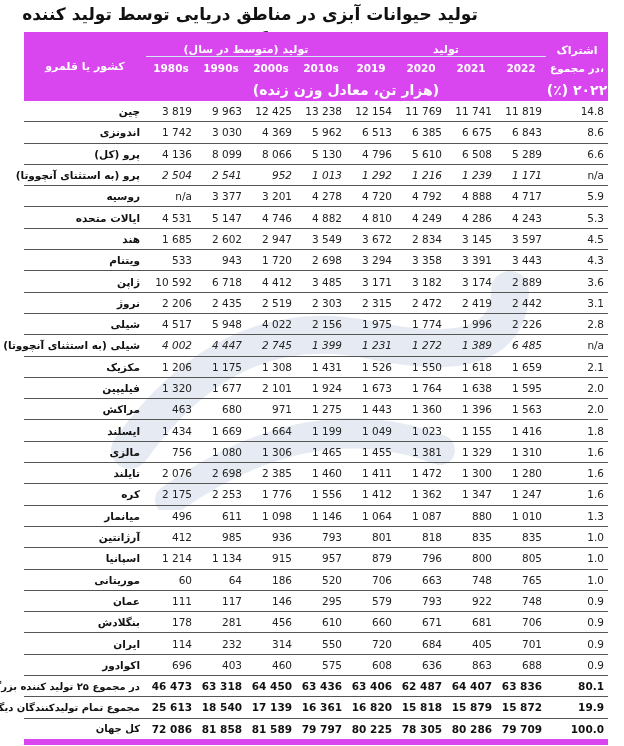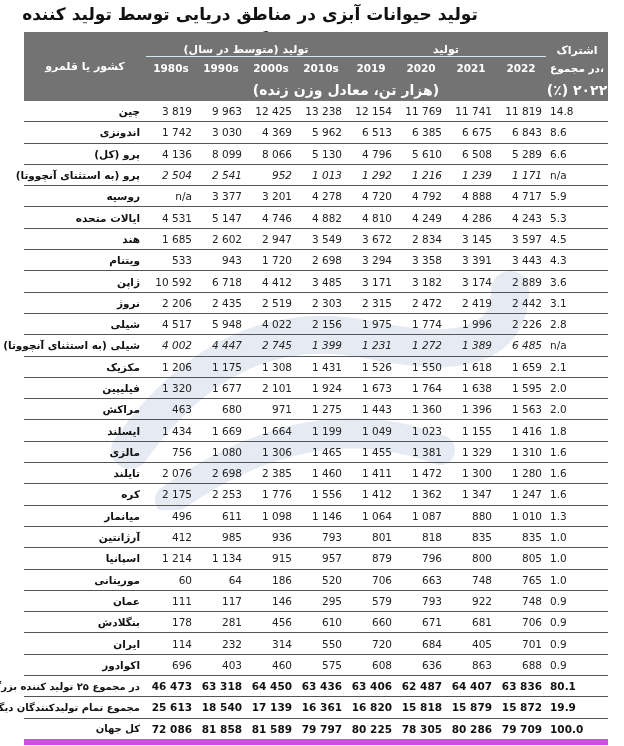--- a/index.html
+++ b/index.html
@@ -1,27 +1,27 @@
 <!DOCTYPE html>
 <html><head>
 <meta charset="utf-8">
 <style>
   html, body { margin:0; padding:0; background:#ffffff; }
   body { width:624px; height:746px; overflow:hidden; font-family:"DejaVu Sans", sans-serif; color:#222; position:relative; }
   .title { position:absolute; top:4px; left:0; width:500px; text-align:center; font-size:17px; font-weight:bold; color:#111; direction:rtl; }
   .wm { position:absolute; left:110px; top:250px; width:420px; height:260px; opacity:0.10; pointer-events:none; }
   table { position:absolute; top:32px; left:24px; width:584px; border-collapse:collapse; table-layout:fixed; font-size:10.5px; }
-  thead th { background:#737373; color:#fff; font-weight:bold; padding:0; }
+  thead th { background:#d946ef; color:#fff; font-weight:bold; padding:0; }
   .h1 th { height:24px; font-size:11px; vertical-align:bottom; }
   .h2 th { height:22px; font-size:10.5px;margin-top:16px; }
   .h3 th { height:22px; font-size:14px; }
   .grp { border-bottom:1px solid #cfe9ee; }
   tbody td { height:20.3px; padding:0 4px; text-align:right; border-bottom:1px solid #555; white-space:nowrap; }
   tbody td.name { direction:rtl; font-weight:bold; font-size:10.5px; color:#111; padding-right:6px; }
-  tbody td.share { text-align:left; }
+  tbody td.share { text-align:right; }
   tbody tr.ital td.num { font-style:italic; }
   tbody tr.sum td { font-weight:bold; color:#111; }
   tbody tr.sum td.name { font-size:10px; }
   tbody tr:last-child td { border-bottom:6px solid #d946ef; }
   .col-name { width:122px; }
   .col-num { width:50px; }
   .col-share { width:62px; }
 </style>
 </head>
 <body>

